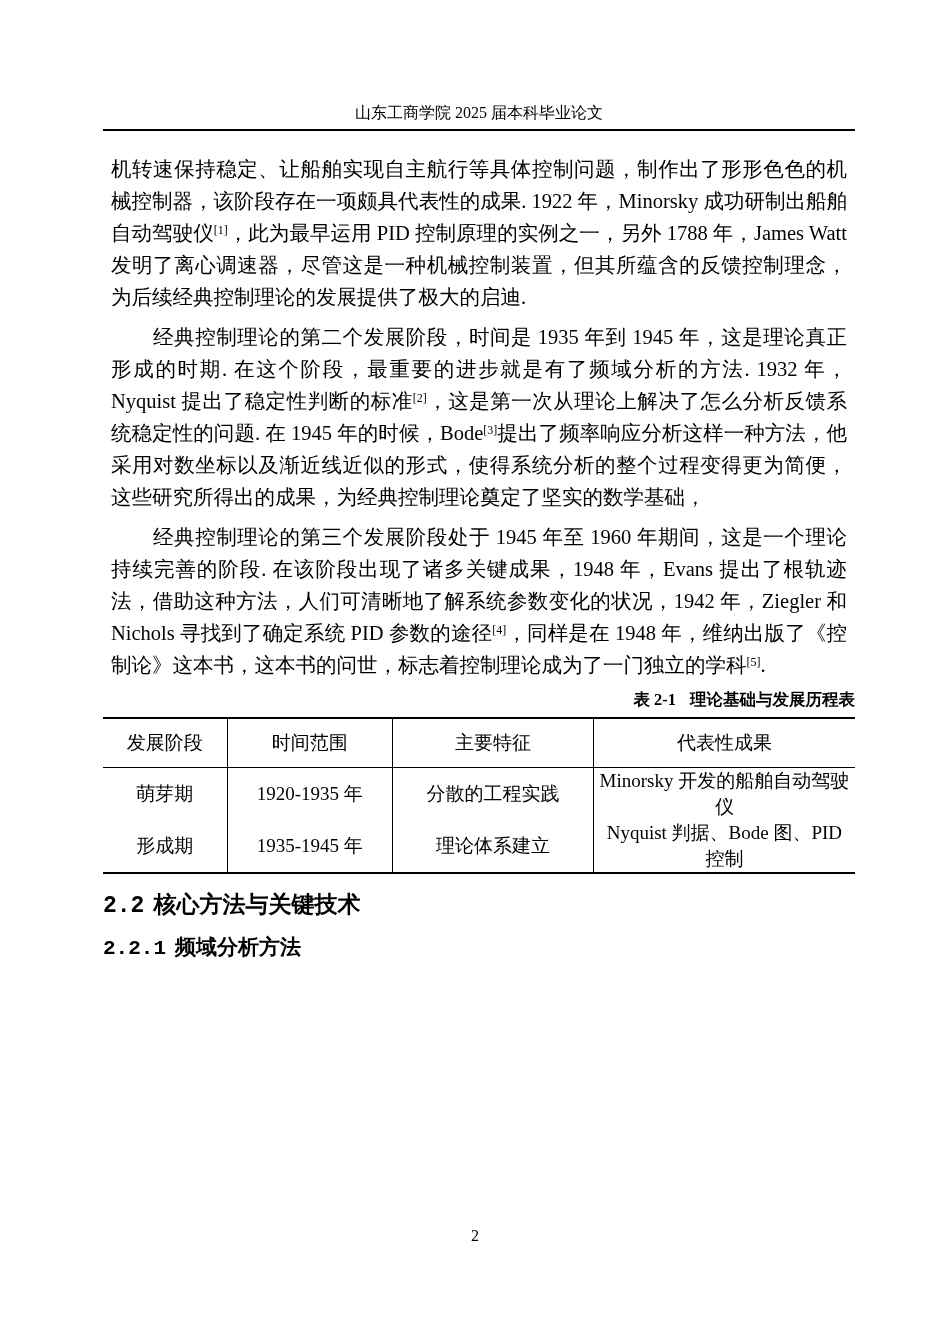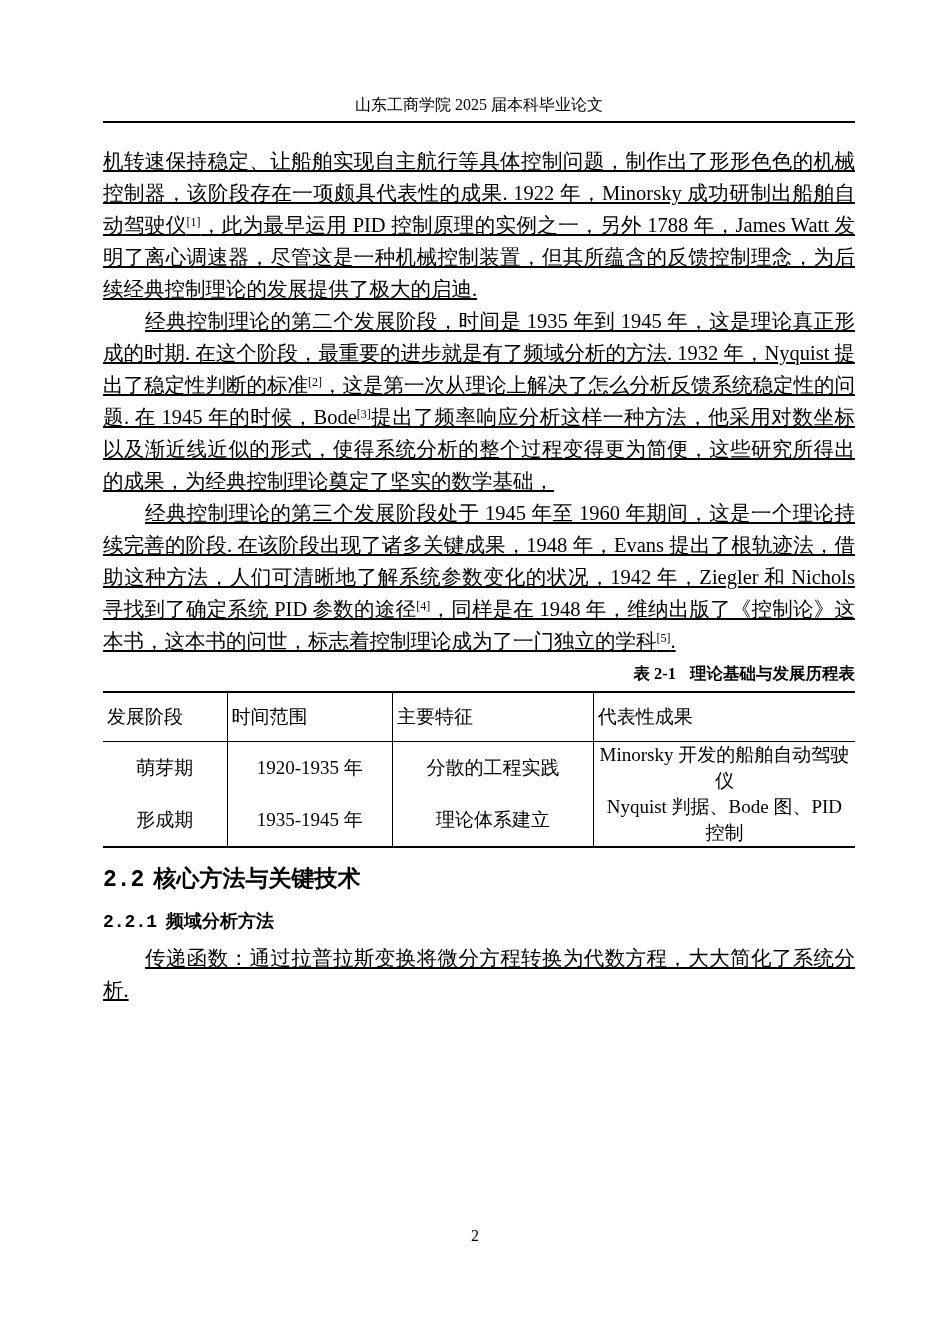--- a/index.html
+++ b/index.html
@@ -8,40 +8,39 @@
     width: 950px;
     height: 1344px;
     background: #ffffff;
     color: #000000;
     font-family: "Liberation Serif", "DejaVu Serif", serif;
     overflow: hidden;
   }
   .inner {
     position: absolute;
     left: 103px;
-    top: 4px;
+    top: 12px;
     width: 752px;
   }
   .page-header {
     padding-top: 93px;
     padding-bottom: 8px;
     border-bottom: 2px solid #000;
     text-align: center;
     font-size: 16px;
     line-height: 1;
   }
   .content { margin-top: 22px; }
   p.body {
-    margin: 0;
+    margin: 8px;
     font-size: 20.5px;
     line-height: 32px;
     text-align: justify;
     text-justify: inter-ideograph;
     word-break: normal;
-    text-decoration: underline;
   }
   p.ind { text-indent: 2.05em; }
   sup.ref {
     font-size: 12px;
     line-height: 0;
     vertical-align: 6px;
   }
   .table-caption {
     margin: 6px 0 6px 0;
     text-align: right;
@@ -54,42 +53,42 @@
     width: 100%;
     border-collapse: collapse;
     border-top: 2.5px solid #000;
     border-bottom: 2.5px solid #000;
     font-size: 19px;
   }
   table.dev-table thead th {
     font-weight: normal;
     height: 48px;
     border-bottom: 1.5px solid #000;
-    text-align: left;
+    text-align: center;
     vertical-align: middle;
     padding: 0 4px;
   }
   table.dev-table tbody td {
     height: 43px;
     text-align: center;
     vertical-align: middle;
     padding: 0 4px;
   }
   table.dev-table th + th,
   table.dev-table td + td { border-left: 1px solid #000; }
   .c1 { width: 16.5%; } .c2 { width: 22%; } .c3 { width: 26.7%; } .c4 { width: 34.8%; }
   .h2 {
     margin: 15px 0 0 0;
     font-size: 23px;
     font-weight: bold;
     line-height: 30px;
   }
   .h3 {
     margin: 13px 0 7px 0;
-    font-size: 18px;
+    font-size: 21px;
     font-weight: bold;
     line-height: 26px;
   }
   .h-num { font-family: Liberation Mono, monospace; }
   .h-ttl { font-family: "Liberation Sans", "DejaVu Sans", sans-serif; margin-left: 9px; }
   .math { font-style: italic; margin: 0 2px; }
   .page-number {
     position: absolute;
     left: 0;
     right: 0;
@@ -153,20 +152,19 @@
       </table>
 
       <div class="h2">
         <span class="h-num">2.2</span><span class="h-ttl">核心方法与关键技术</span>
       </div>
 
       <div class="h3">
         <span class="h-num">2.2.1</span><span class="h-ttl">频域分析方法</span>
       </div>
 
-      <p class="body ind">传递函数：通过拉普拉斯变换将微分方程转换为代数方程，大大简化了系统分析.</p>
 
 
     </div>
   </div>
 
   <div class="page-number">2</div>
 </div>
 
 </body></html>

